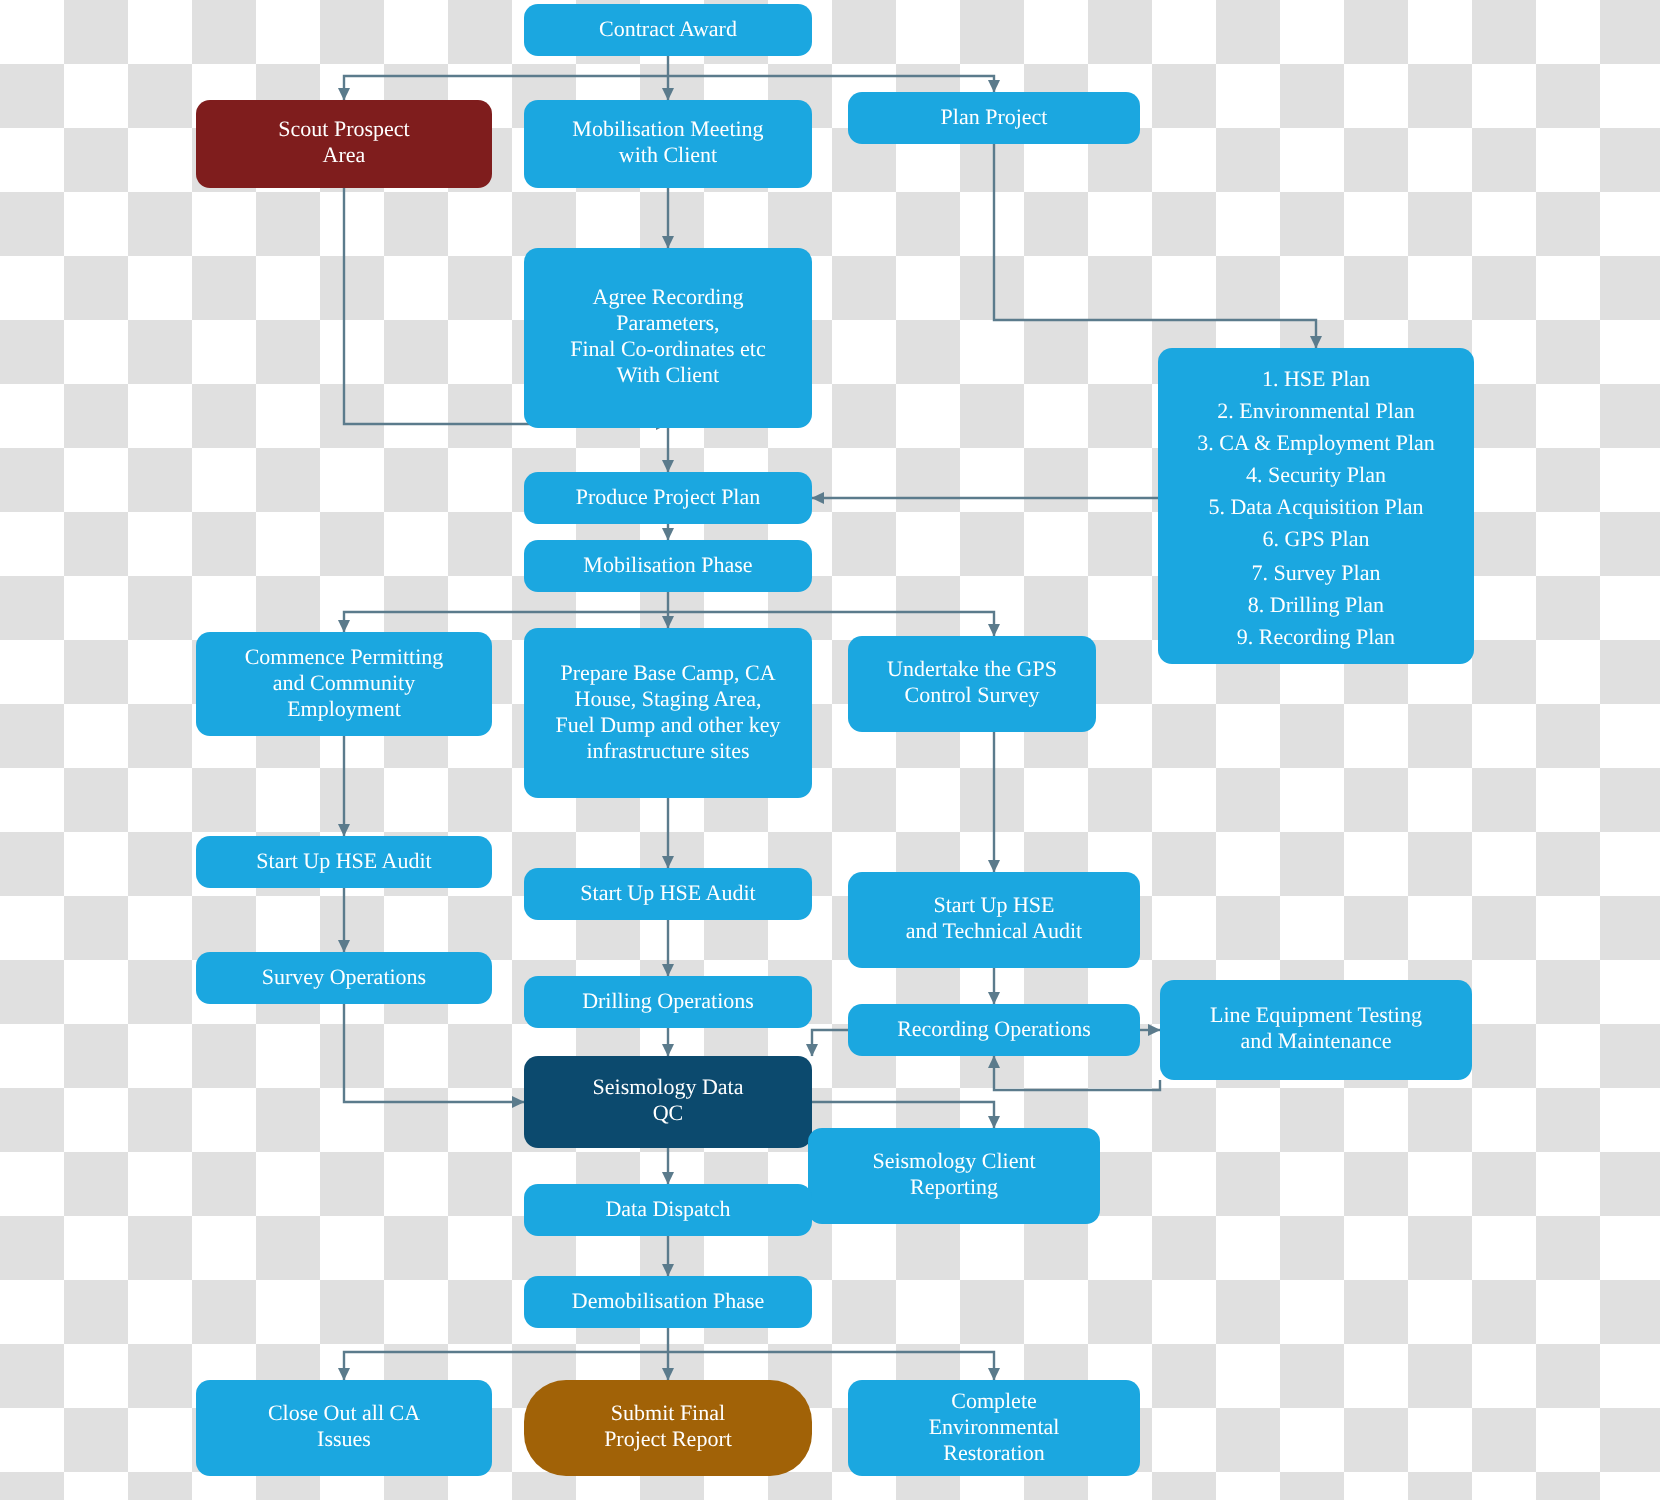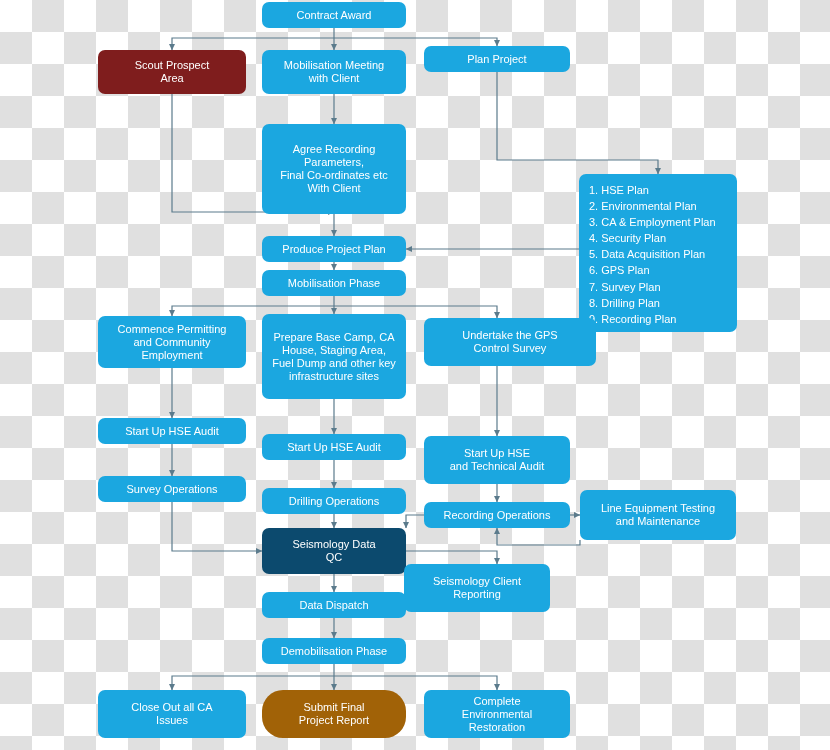--- a/index.html
+++ b/index.html
@@ -38,25 +38,25 @@
     background: #1BA7E0;
     border-radius: 7px;
     color: #ffffff;
     display: flex;
     align-items: center;
     justify-content: center;
     text-align: center;
     font-size: 11px;
     line-height: 13px;
     padding: 3px 5px;
-    font-family: Liberation Sans, sans-serif;
+    font-family: Liberation Serif, serif;
   }
   .node.list {
     display: block;
-    text-align: left;
+    text-align: center;
     padding: 8px 10px;
     font-size: 11px;
     line-height: 16.1px;
   }
   .node .line { display: block; }
 </style>
 </head>
 <body>
 
 <div id="canvas">
@@ -140,21 +140,21 @@
         <span style="white-space: pre-line;">Commence Permitting
 and Community
 Employment</span>
       </div>
       <div class="node" style="left: 262px; top: 314px; width: 144px; height: 85px; background: rgb(27, 167, 224); color: rgb(255, 255, 255); align-items: center;">
         <span style="white-space: pre-line;">Prepare Base Camp, CA
 House, Staging Area,
 Fuel Dump and other key
 infrastructure sites</span>
       </div>
-      <div class="node" style="left: 424px; top: 318px; width: 172px; height: 48px; background: rgb(27, 167, 224); color: rgb(255, 255, 255);">
+      <div class="node" style="left: 424px; top: 318px; width: 124px; height: 48px; background: rgb(27, 167, 224); color: rgb(255, 255, 255);">
         <span style="white-space: pre-line;">Undertake the GPS
 Control Survey</span>
       </div>
       <div class="node" style="left: 98px; top: 418px; width: 148px; height: 26px; background: rgb(27, 167, 224); color: rgb(255, 255, 255);">
         <span style="white-space: pre-line;">Start Up HSE Audit</span>
       </div>
       <div class="node" style="left: 262px; top: 434px; width: 144px; height: 26px; background: rgb(27, 167, 224); color: rgb(255, 255, 255);">
         <span style="white-space: pre-line;">Start Up HSE Audit</span>
       </div>
       <div class="node" style="left: 424px; top: 436px; width: 146px; height: 48px; background: rgb(27, 167, 224); color: rgb(255, 255, 255);">

